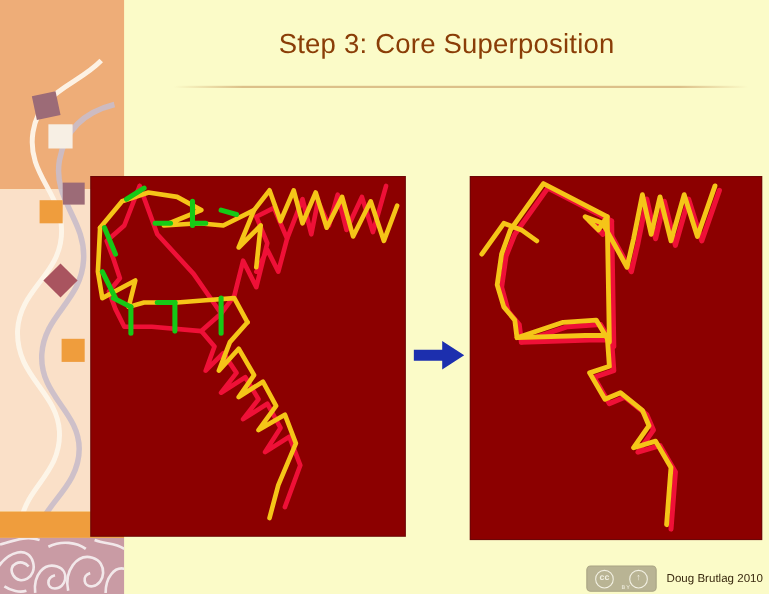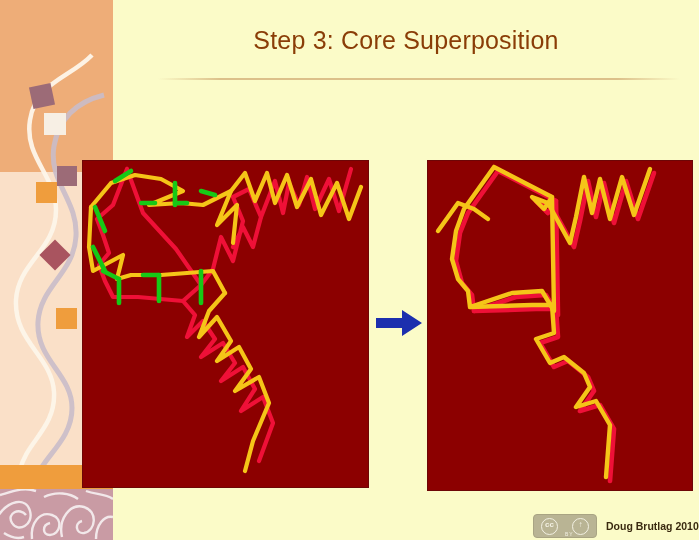--- a/index.html
+++ b/index.html
@@ -38,21 +38,21 @@
   #arrow{position:absolute;left:376px;top:308px;width:48px;height:30px;}
 
   
   #footer{position:absolute;left:533px;top:514px;height:24px;display:flex;align-items:center;gap:9px;}
   #cc-badge{width:62px;height:22px;border-radius:4px;background:#b9b494;
             display:flex;align-items:center;justify-content:space-around;
             border:1px solid #a9a483;position:relative;overflow:hidden;}
   .cc-ring{width:15px;height:15px;border-radius:50%;border:1.6px solid #f2f0e2;
            color:#f2f0e2;font-size:8px;line-height:12px;text-align:center;font-weight:bold;}
   .cc-by{position:absolute;bottom:0;left:31px;font-size:5px;color:#f2f0e2;letter-spacing:1px;}
-  #credit{font-size:10.5px;font-weight:bold;color:#3a2a10;white-space:nowrap;}
+  #credit{font-size:10.5px;font-weight:normal;color:#3a2a10;white-space:nowrap;}
 </style>
 </head>
 <body>
 
 <div id="slide">
 
   <div id="sidebar">
     <div class="sb-top"></div>
     <div class="sb-mid"></div>
 

